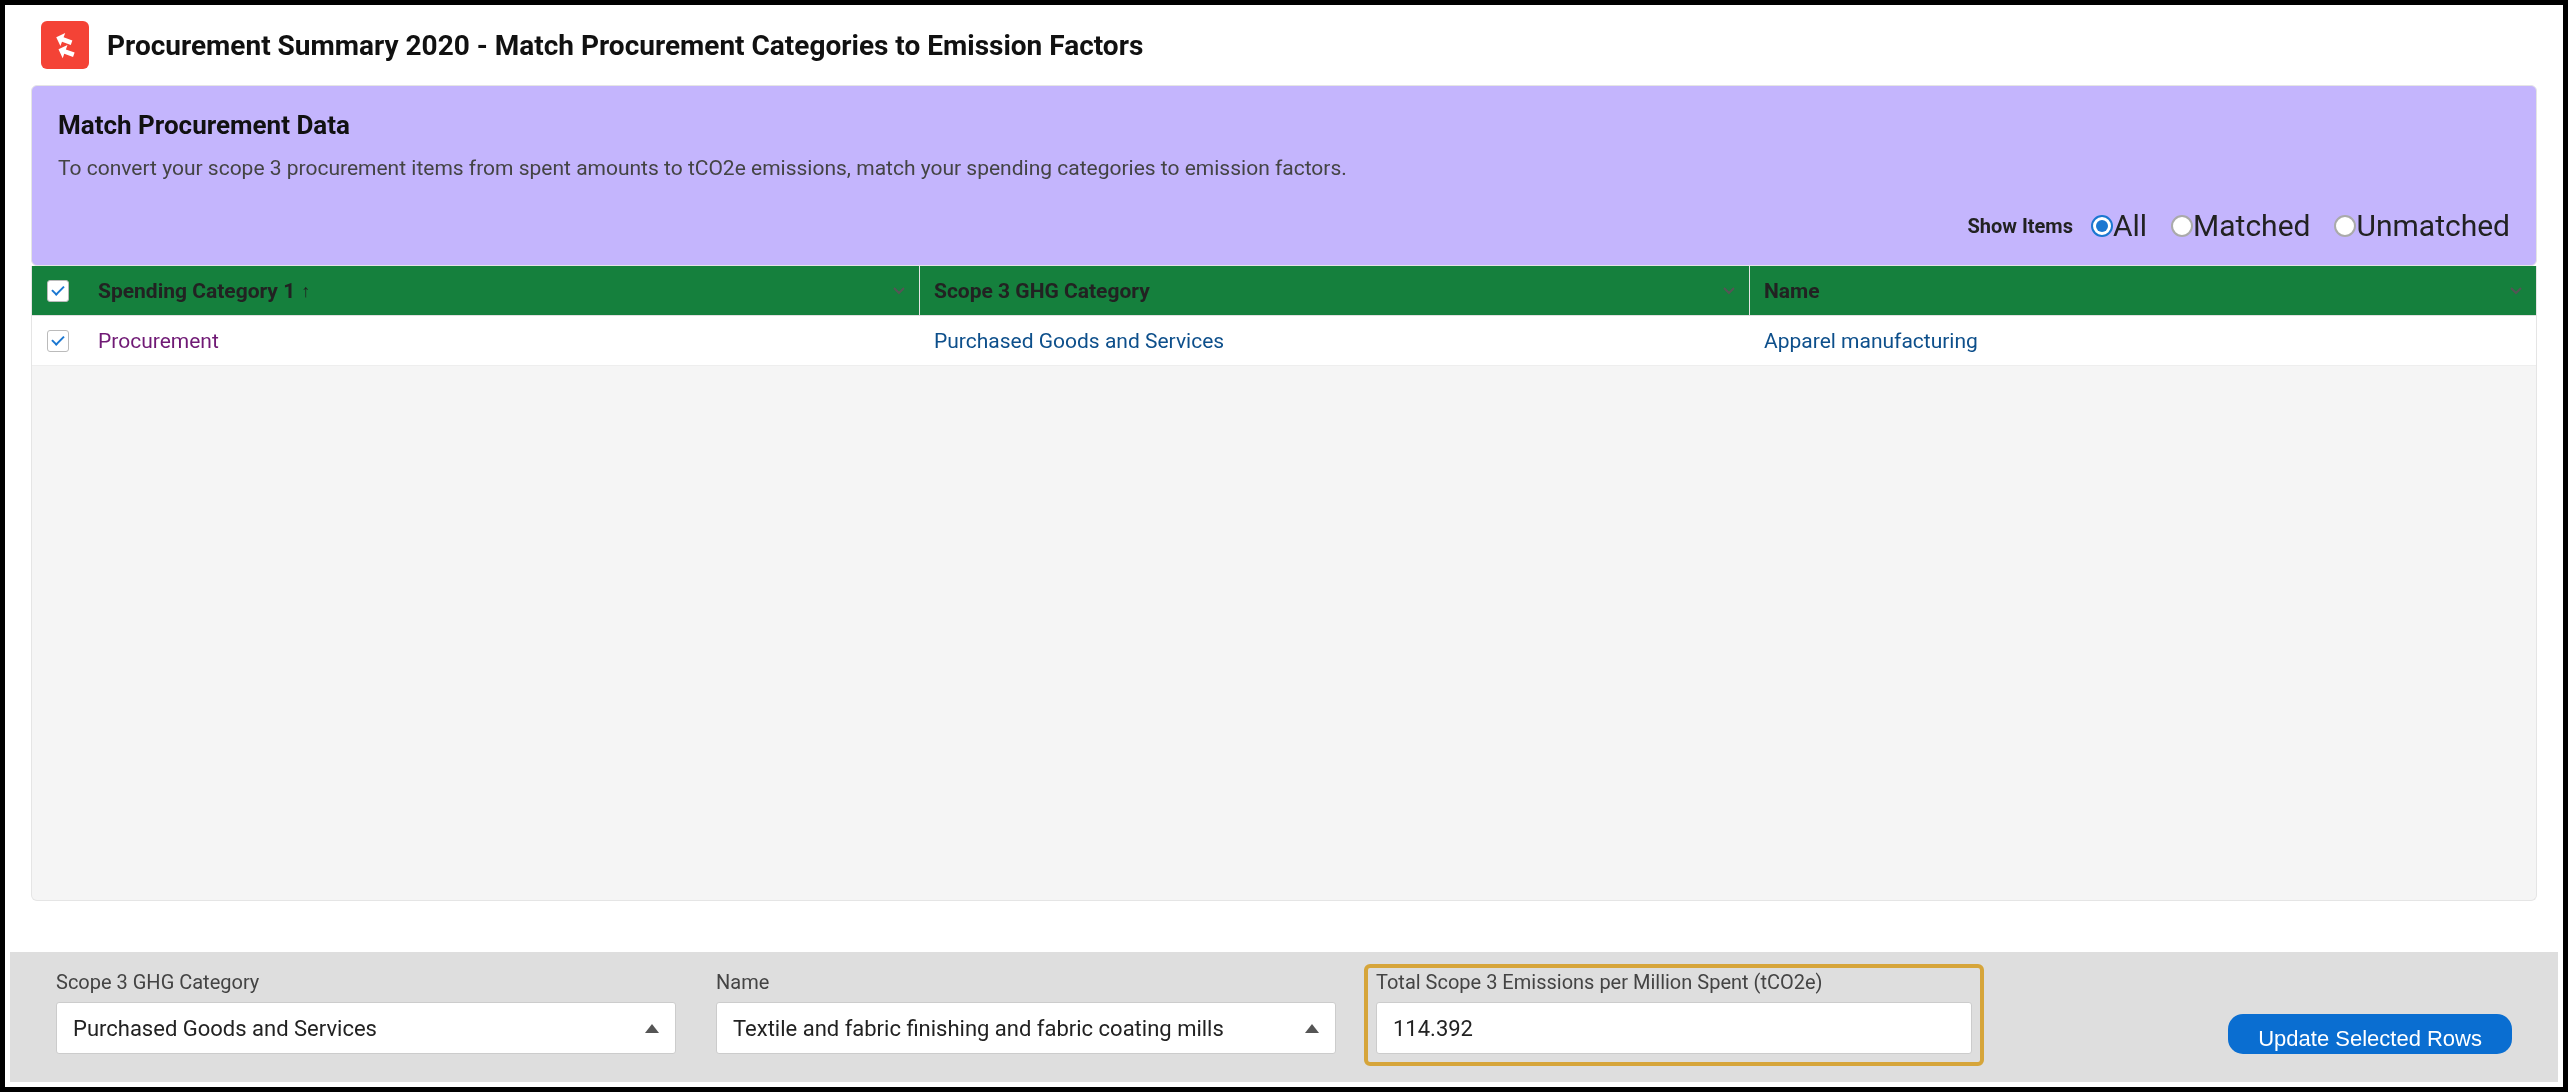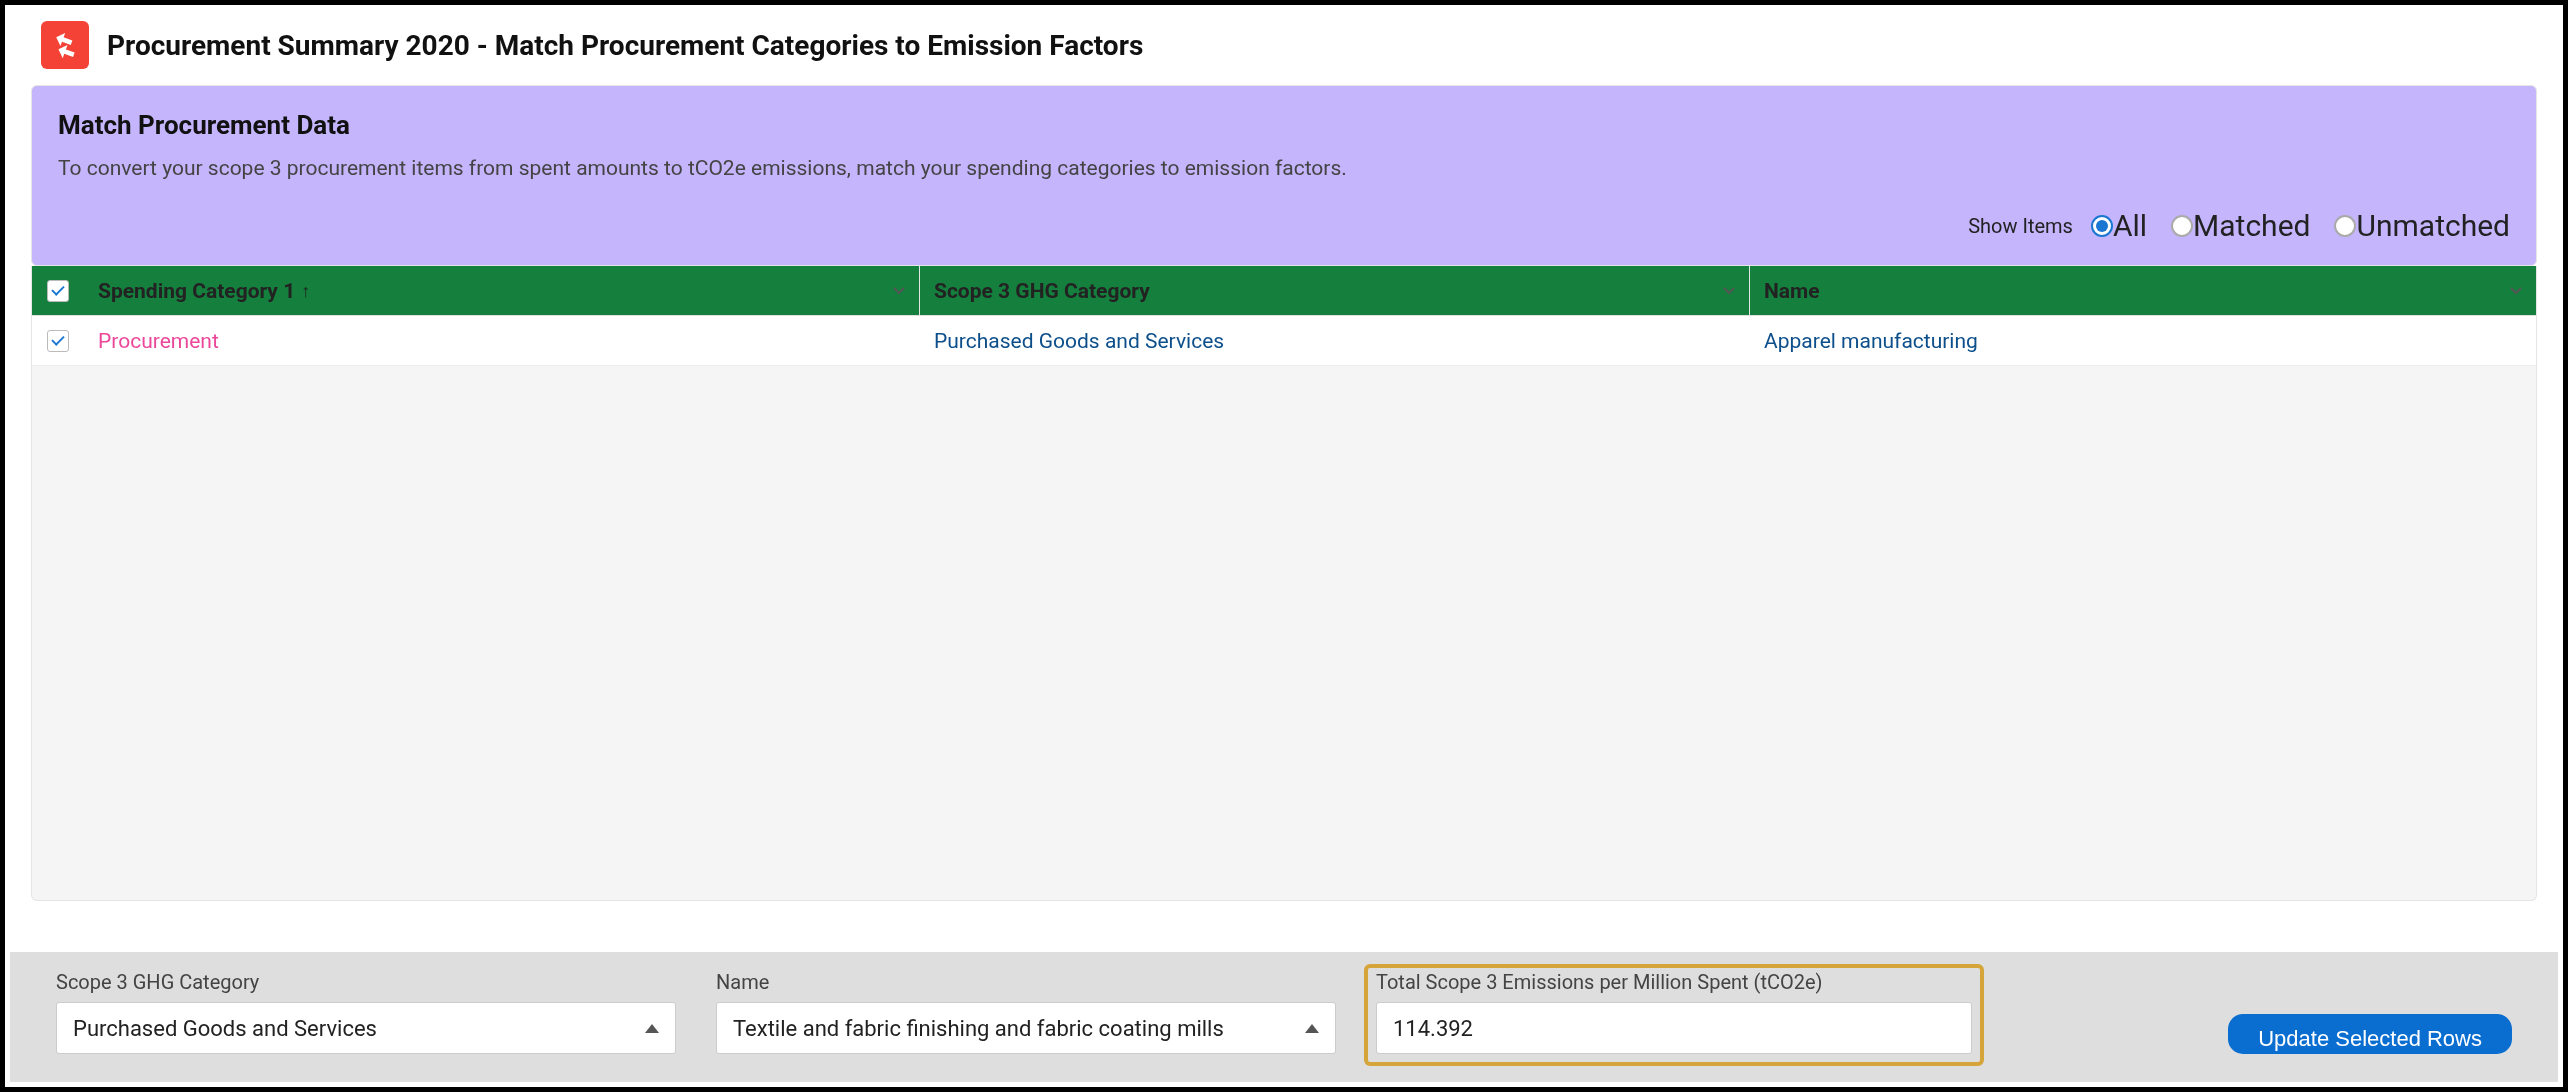--- a/index.html
+++ b/index.html
@@ -51,21 +51,21 @@
       margin-bottom: 28px;
     }
     .filter-row {
       display: flex;
       justify-content: flex-end;
       align-items: center;
       gap: 18px;
     }
     .filter-label {
       font-size: 20px;
-      font-weight: 400;
+      font-weight: 700;
       color: #222;
     }
     .radio-group {
       display: flex;
       align-items: center;
       gap: 24px;
     }
     .radio-item {
       display: flex;
       align-items: center;
@@ -153,21 +153,21 @@
       background: #fff;
       border-bottom: 1px solid #eee;
       height: 50px;
       align-items: stretch;
     }
     .td {
       display: flex;
       align-items: center;
       padding: 0 14px;
       font-size: 21px;
-      color: #ec4899;
+      color: #701a75;
     }
     .td.link { color: #0d4f8b; }
     .sort-arrow { margin-left: 6px; font-size: 18px;}
     .footer-bar {
       position: absolute;
       left: 5px; right: 5px; bottom: 5px;
       background: #dedede;
       height: 130px;
       display: flex;
       align-items: flex-end;

